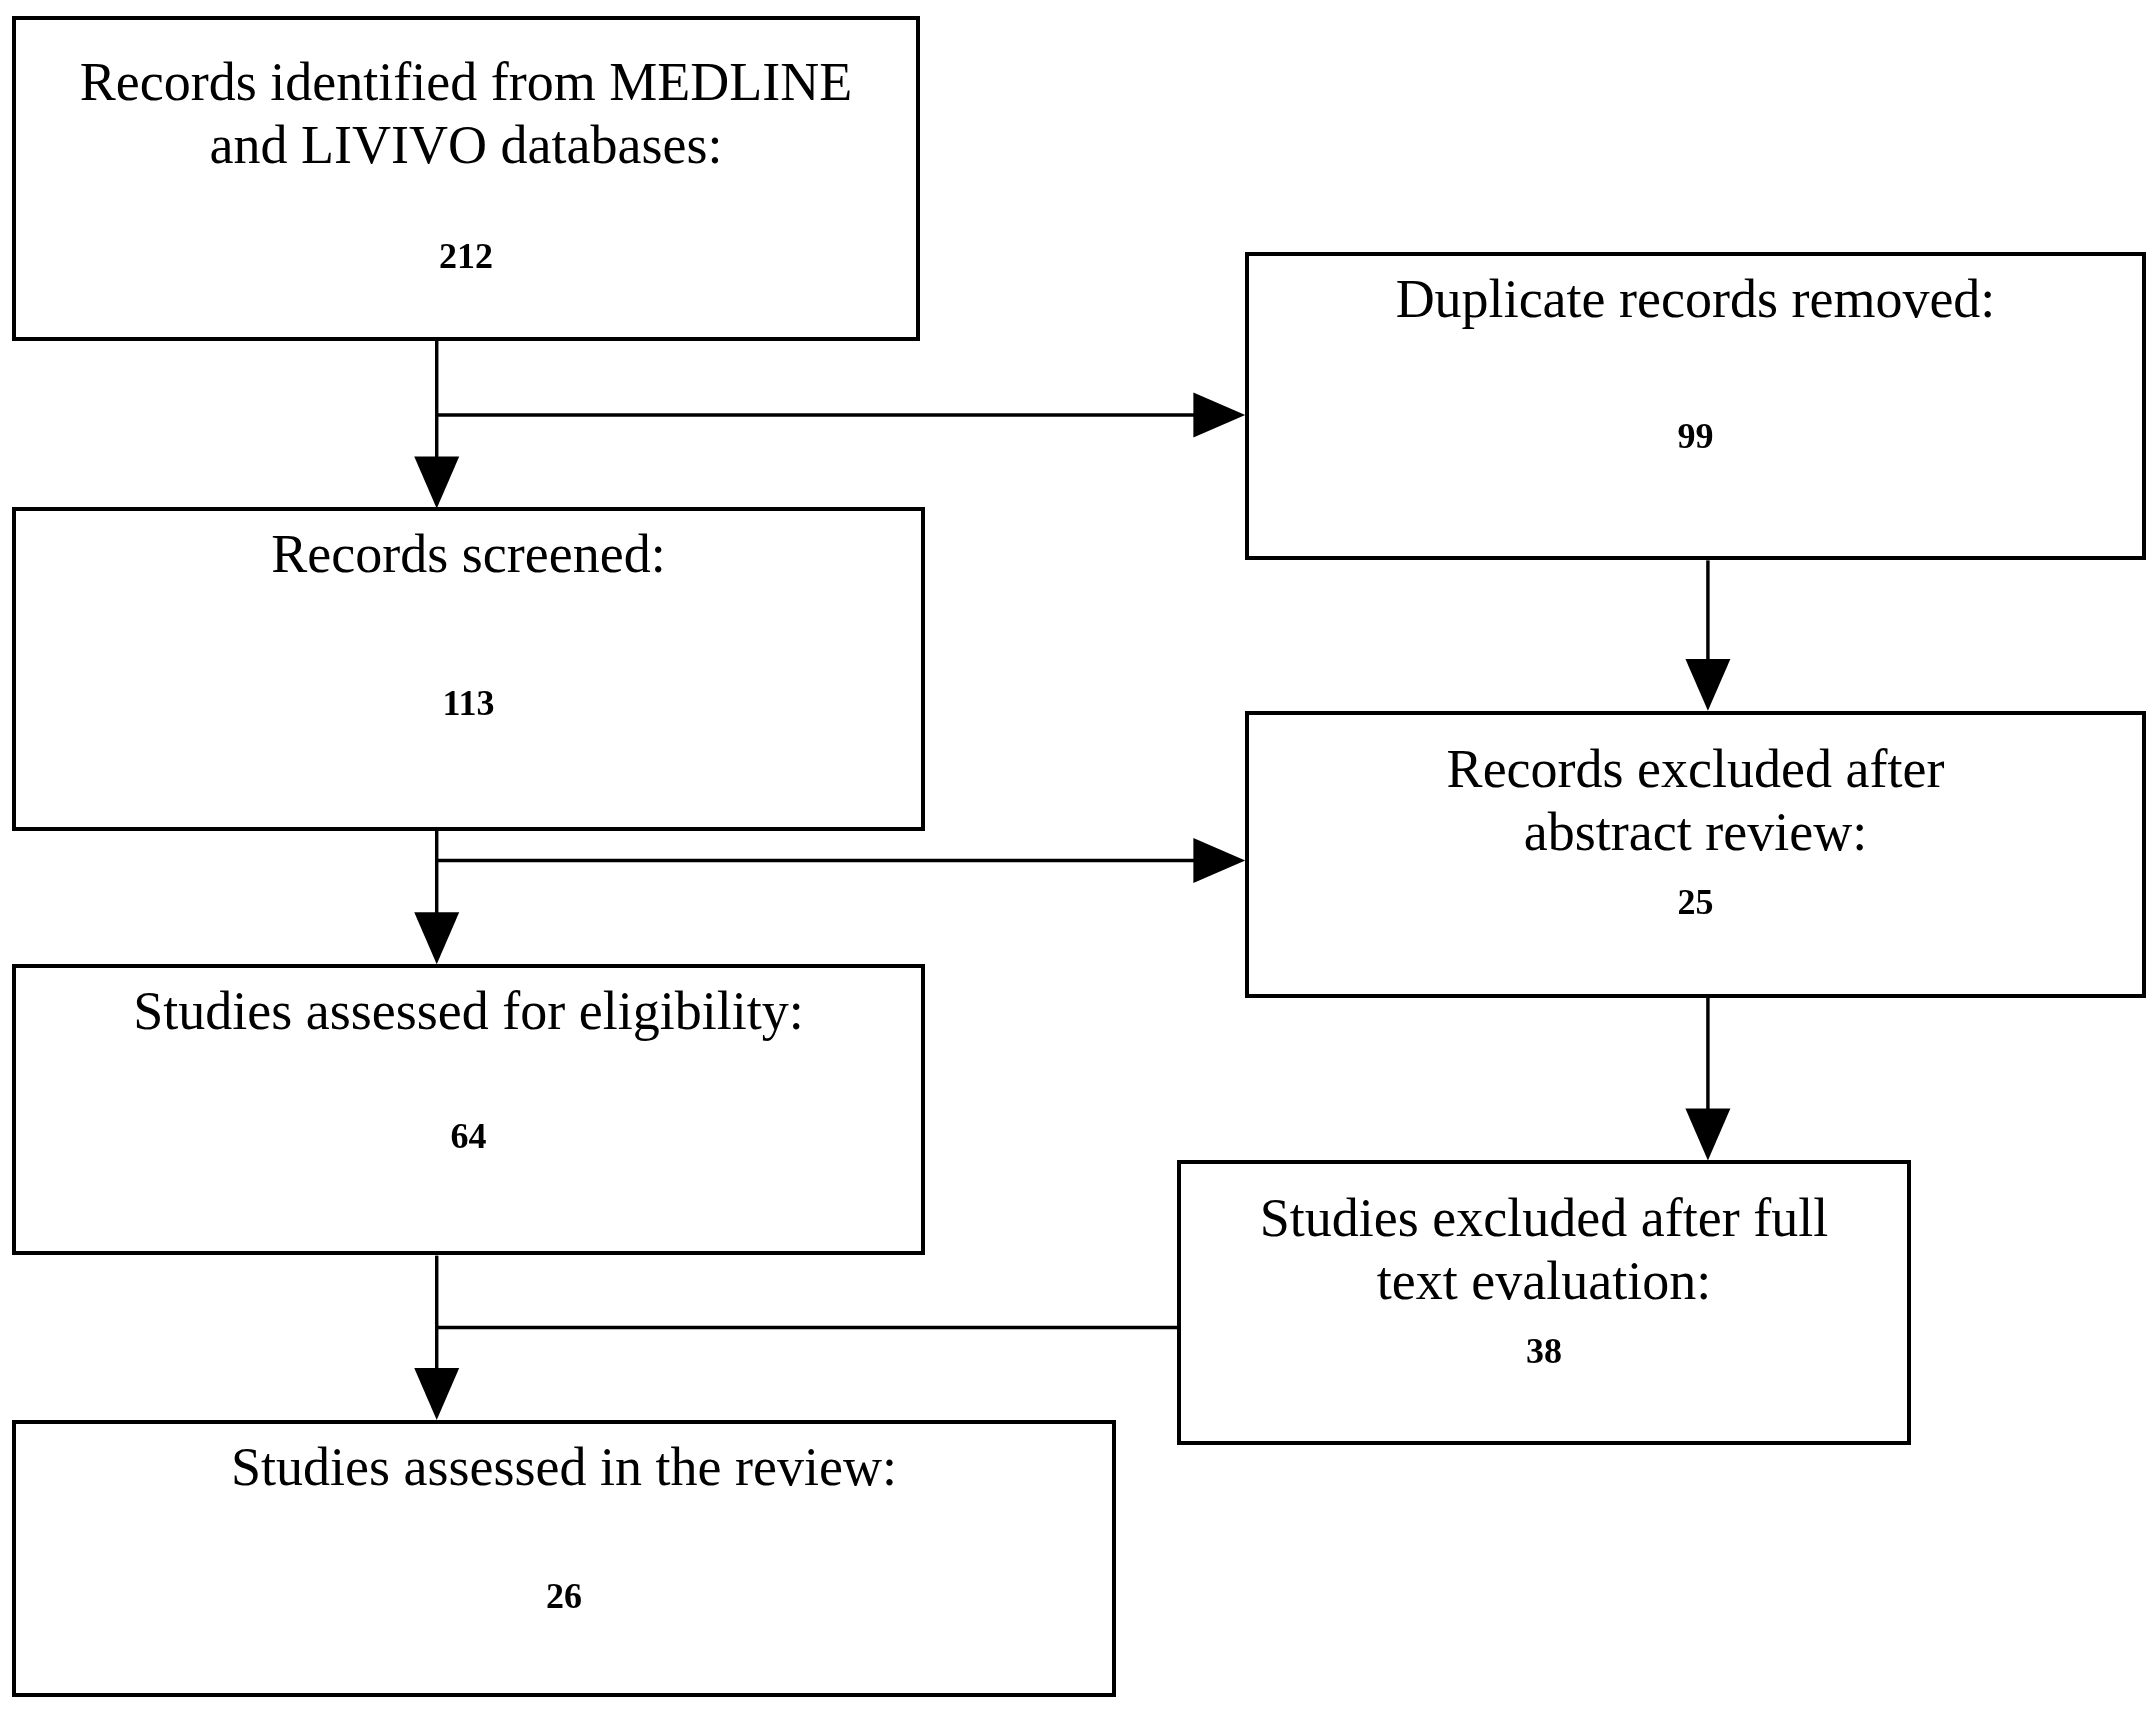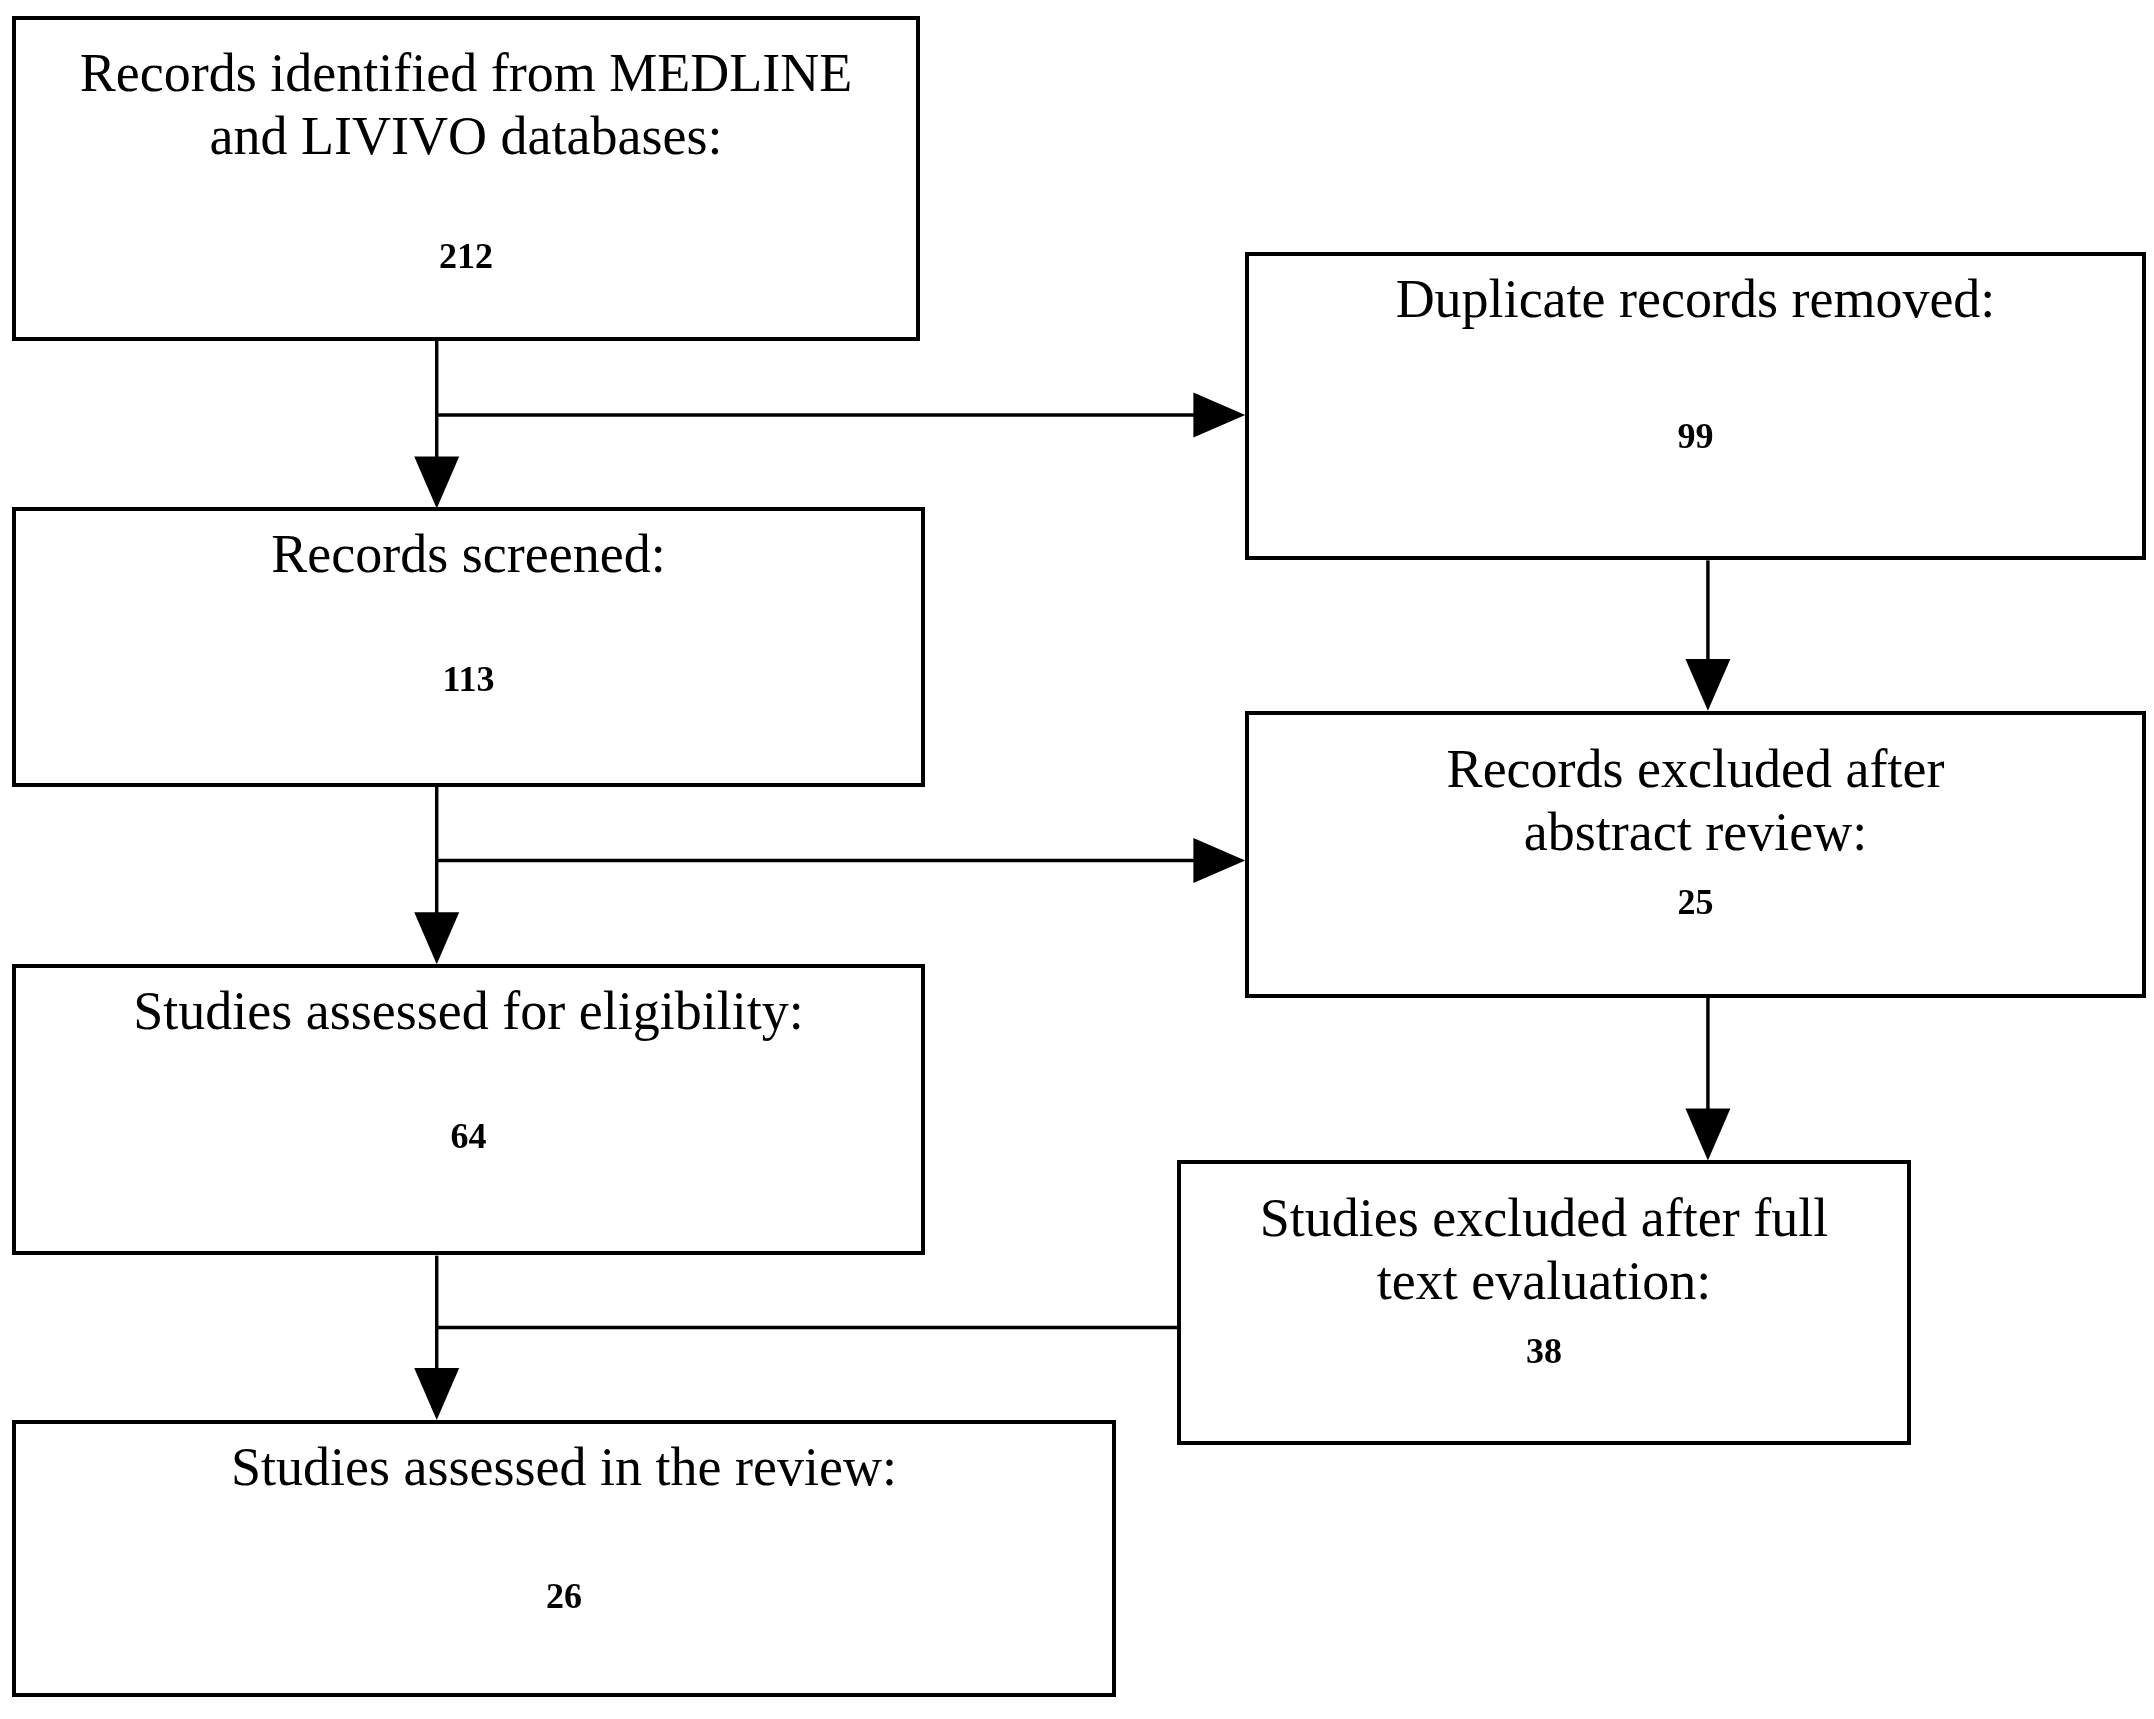--- a/index.html
+++ b/index.html
@@ -24,34 +24,34 @@
   }
   .box {
     position: absolute;
     border: 4.3px solid #000000;
     background: #ffffff;
     box-sizing: border-box;
     text-align: center;
   }
   
   .b-identified { left: 12px;  top: 15.6px;   width: 908px; height: 325px; }
-  .b-screened   { left: 12px;  top: 507px;  width: 913px; height: 280px; }
+  .b-screened   { left: 12px;  top: 507px;  width: 913px; height: 324px; }
   .b-eligible   { left: 12px;  top: 964px; width: 913px; height: 291px; }
   .b-included   { left: 12px;  top: 1420px; width: 1104px; height: 277px; }
   
   .b-duplicates { left: 1245px; top: 252px;  width: 901px; height: 308px; }
   .b-exabstract { left: 1245px; top: 711px;  width: 901px; height: 287px; }
   .b-exfulltext { left: 1177px; top: 1160px; width: 734px; height: 285px; }
 
   .box-label {
     padding-top: 12px;
     font-size: 54px;
     line-height: 1.18;
   }
-  .b-identified .box-label { padding-top: 22px; }
+  .b-identified .box-label { padding-top: 31px; }
   .line {
     display: block;
     white-space: nowrap;
   }
   .line:empty { display: none; }
 
   
   .count {
     position: absolute;
     left: 0;

